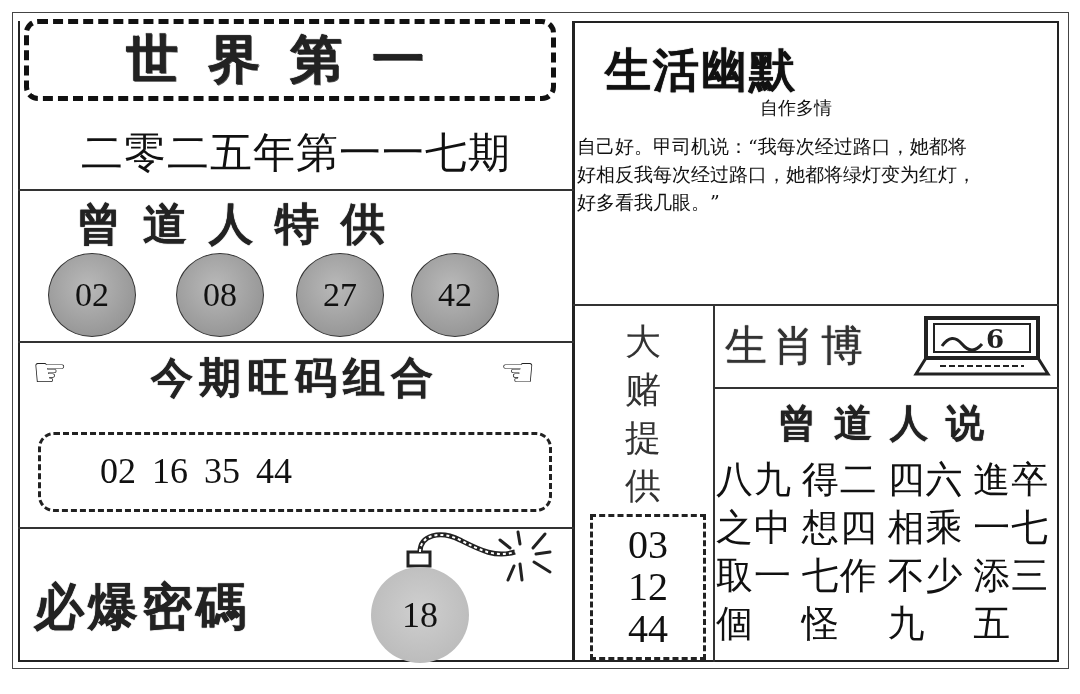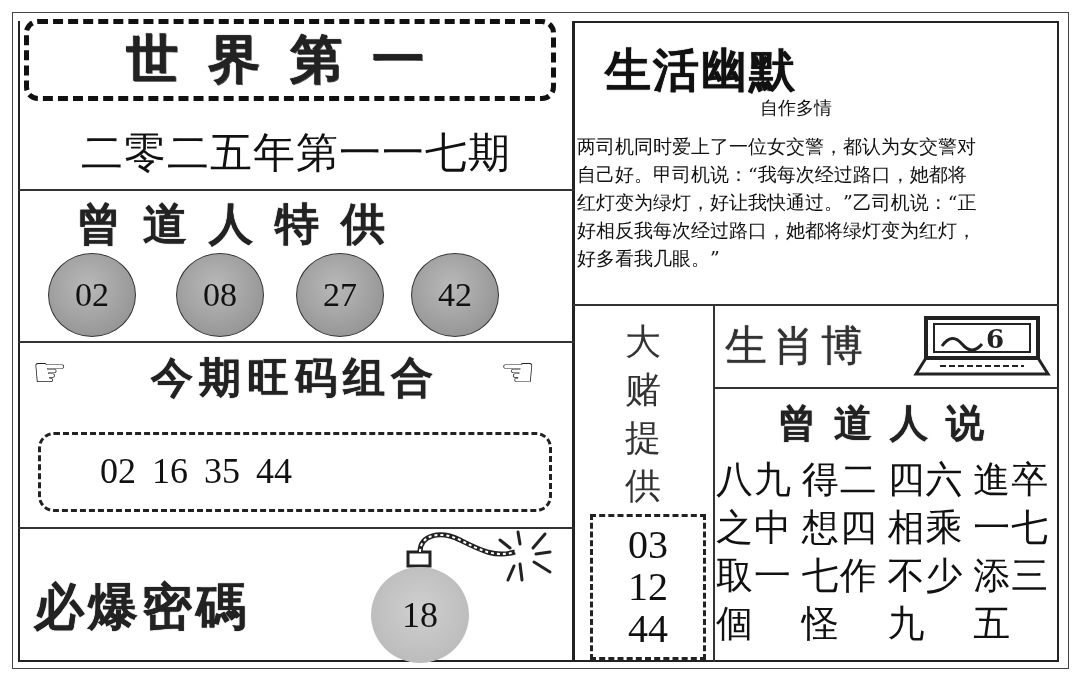--- a/index.html
+++ b/index.html
@@ -117,23 +117,21 @@
     <line x1="108" y1="50" x2="114" y2="36"></line>
   </g>
 </svg>
 <div class="abs bomb">
   <span>18</span>
 </div>
 
 <div class="abs joke-title">生活幽默</div>
 <div class="abs joke-sub">自作多情</div>
 <div class="abs joke-body">
-  <div>两司机同时爱上了一位女交警，都认为女交警对</div>
   <div>自己好。甲司机说：“我每次经过路口，她都将</div>
-  <div>红灯变为绿灯，好让我快通过。”乙司机说：“正</div>
   <div>好相反我每次经过路口，她都将绿灯变为红灯，</div>
   <div>好多看我几眼。”</div>
 </div>
 
 <div class="abs vert-text">
   <span>大</span>
   <span>赌</span>
   <span>提</span>
   <span>供</span>
 </div>

